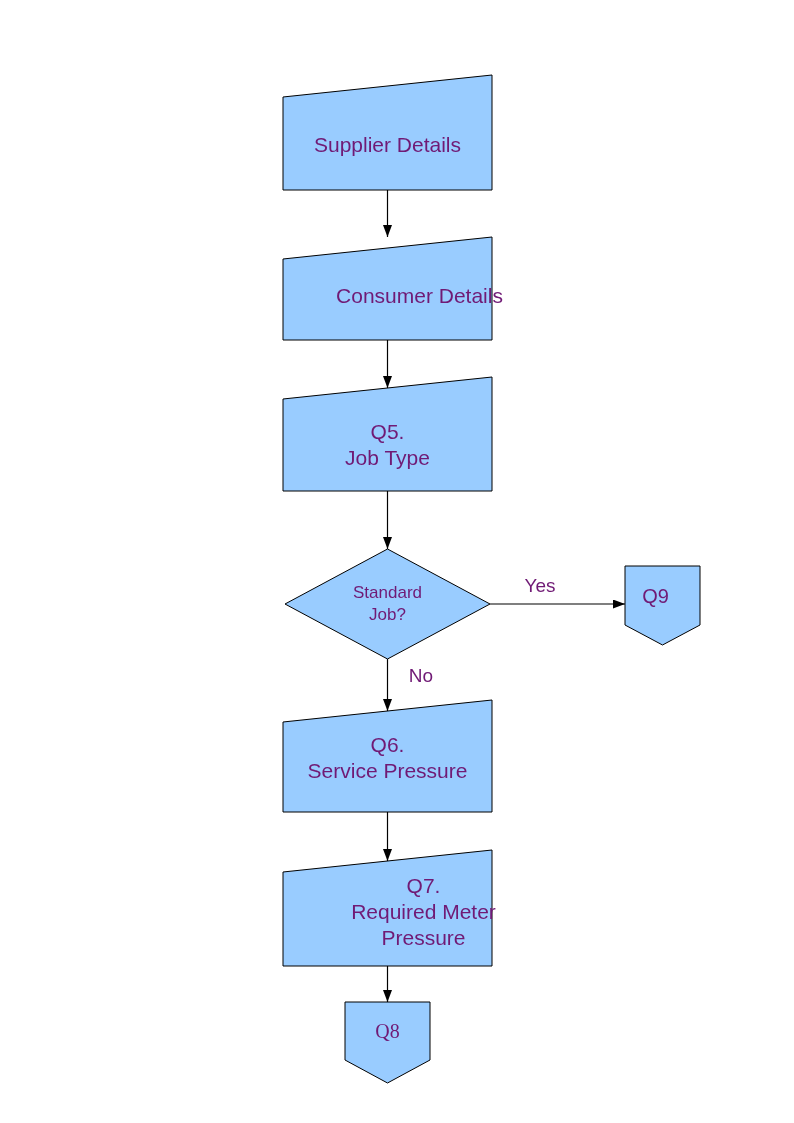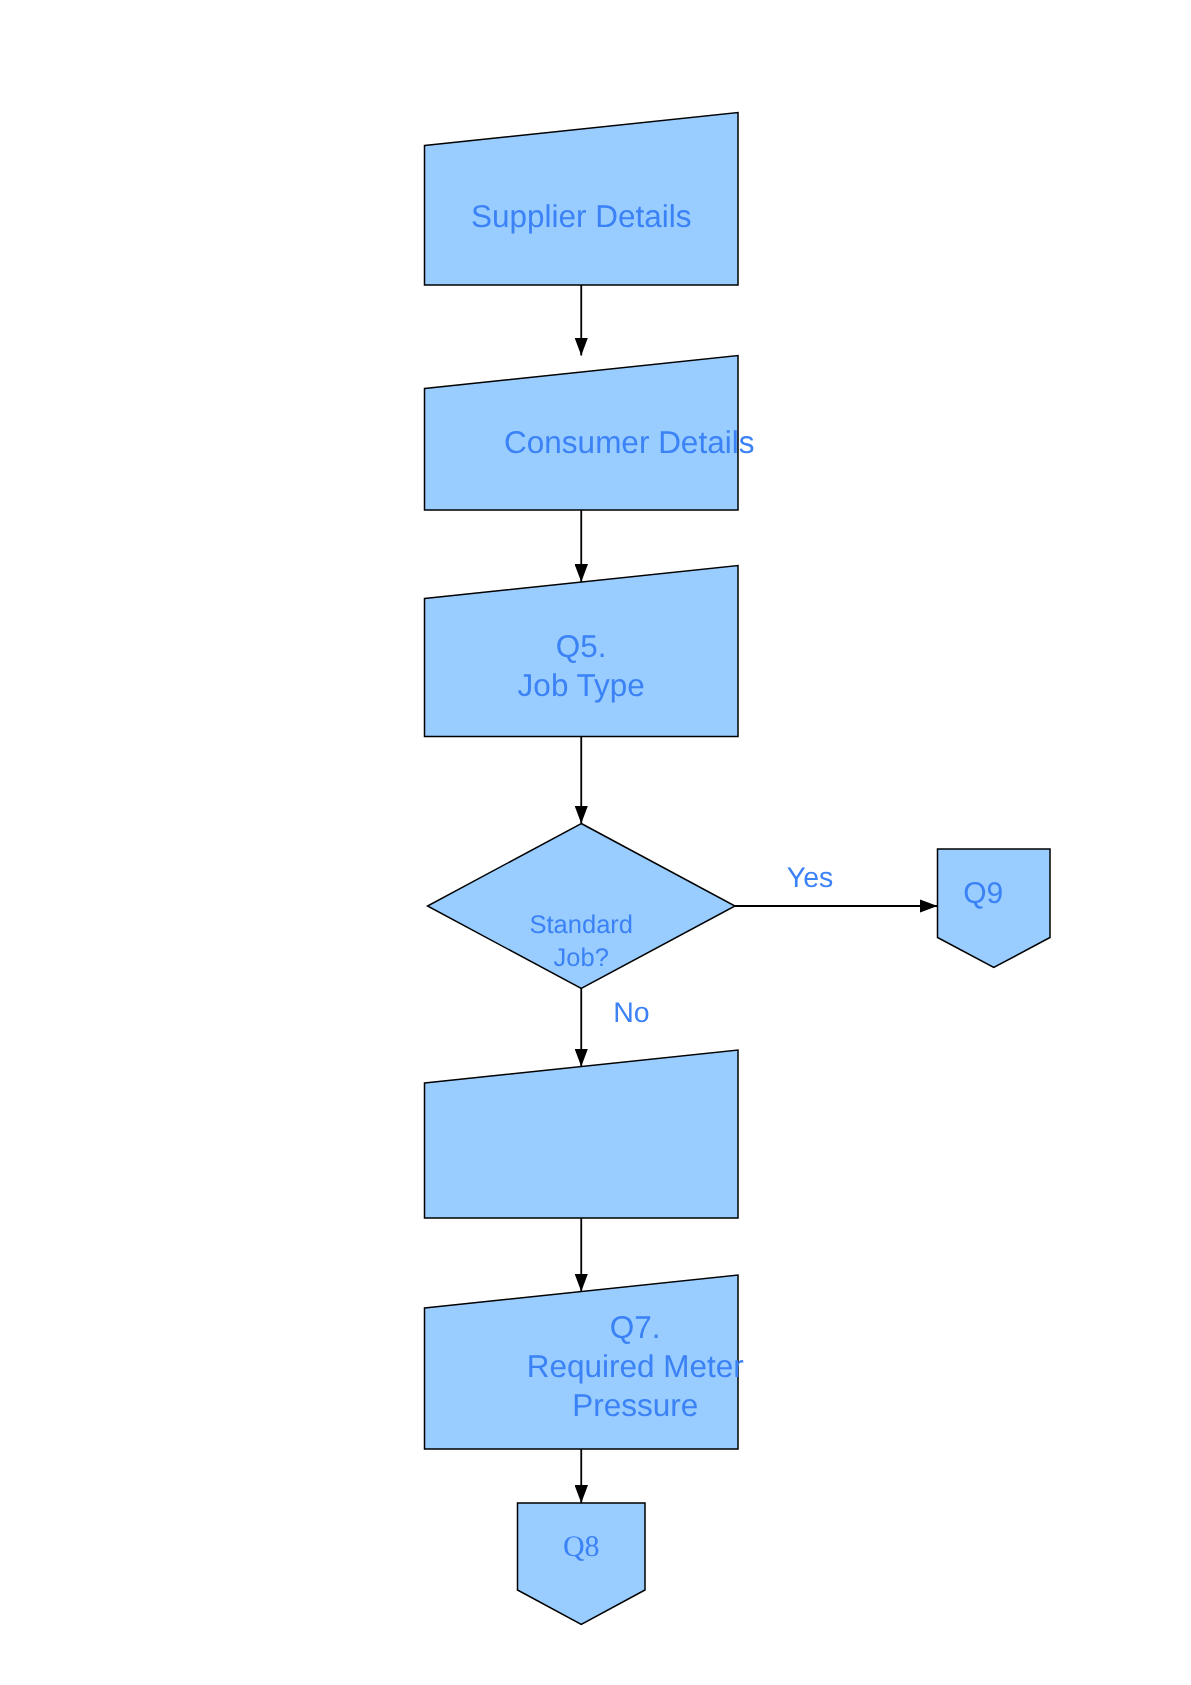--- a/index.html
+++ b/index.html
@@ -24,32 +24,31 @@
     stroke: #000000;
     stroke-width: 1;
   }
   .edge {
     stroke: #000000;
     stroke-width: 1.2;
     fill: none;
   }
   .label {
     position: absolute;
-    color: #3b82f6;
+    color: #701a75;
     text-align: center;
     white-space: pre-line;
   }
   .node-label {
     font-size: 21px;
     line-height: 26px;
   }
   .decision-label {
     font-size: 17px;
     line-height: 22px;
-    margin-top: 24px;
   }
   .connector-label {
     font-size: 20px;
     line-height: 26px;
   }
   .edge-label {
     font-size: 19px;
     line-height: 24px;
   }
 </style>
@@ -88,20 +87,22 @@
   <div class="label node-label" style="left:283px; top:283px; width:209px;padding-left:32px;">Consumer Details</div>
 
   <div class="label node-label" style="left:283px; top:419px; width:209px;">Q5.
 Job Type</div>
 
   <div class="label decision-label" style="left:300px; top:582px; width:175px;">Standard
 Job?</div>
 
   <div class="label connector-label" style="left:625px; top:583px; width:61px;">Q9</div>
 
+  <div class="label node-label" style="left:283px; top:732px; width:209px;">Q6.
+Service Pressure</div>
 
   <div class="label node-label" style="left:283px; top:873px; width:209px;padding-left:36px;">Q7.
 Required Meter
 Pressure</div>
 
   <div class="label connector-label" style="left:345px; top:1018px; width:85px;font-family:Liberation Serif, serif;">Q8</div>
 
   <div class="label edge-label" style="left:505px; top:574px; width:70px;">Yes</div>
 
   <div class="label edge-label" style="left:396px; top:664px; width:50px; text-align:center;">No</div>

